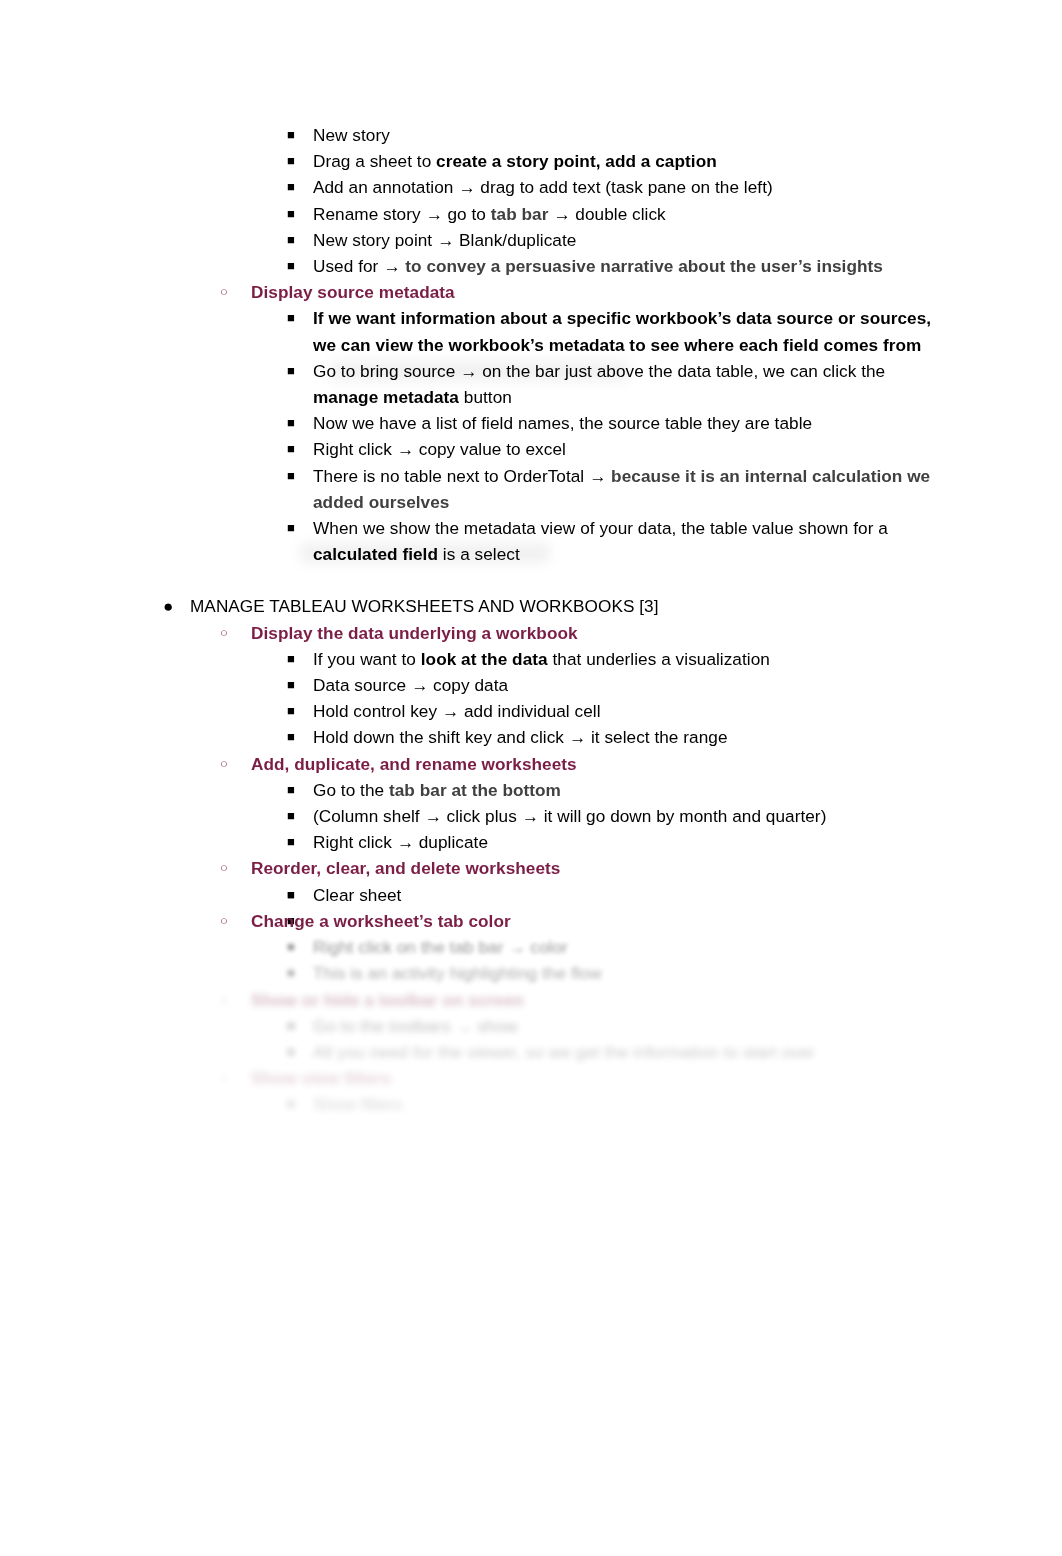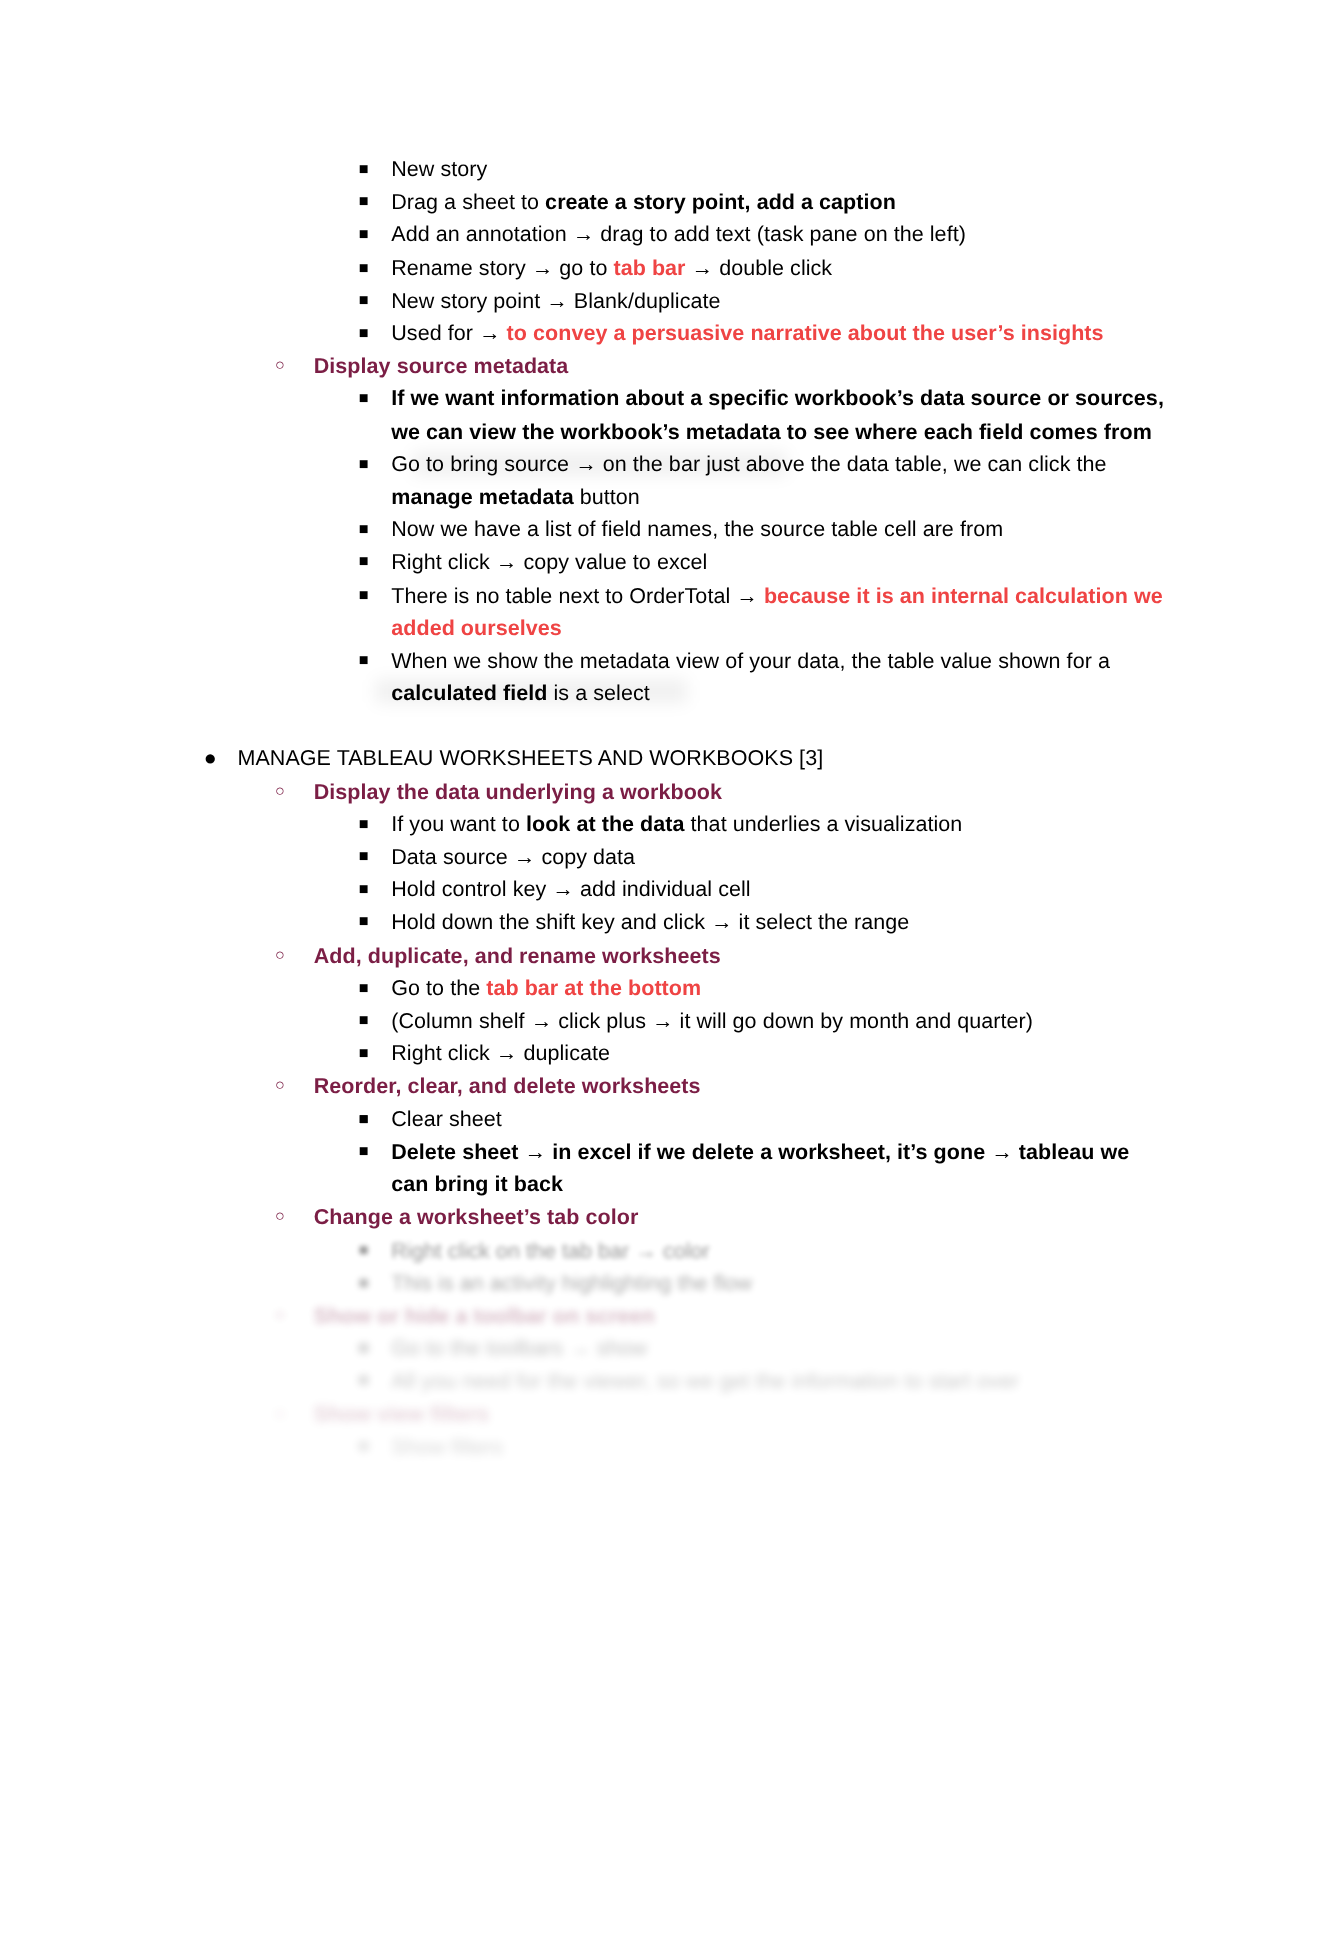--- a/index.html
+++ b/index.html
@@ -83,21 +83,21 @@
     position: absolute;
     left: 287px;
     top: 0;
     line-height: 26.2px;
     font-size: 13px;
   }
 
   .bullet { display: inline-block; }
 
   b, .b { font-weight: bold; }
-  .red { color: #ef4444; font-weight: bold; }
+  .red { color: #404040; font-weight: bold; }
 
   .gap {
     height: 26px;
   }
 
   
   .fade-zone {
     position: relative;
   }
   .fade-row-1 { filter: blur(2.2px); opacity: 0.42; }
@@ -170,21 +170,21 @@
       </li>
 
       <li class="lvl3">
         <span class="smudge" style="left:330px; top:3px; width:300px; height:20px;"></span>
         <span class="bullet">■</span>
         <span>Go to bring source → on the bar just above the data table, we can click the </span><b>manage metadata</b><span> button</span>
       </li>
 
       <li class="lvl3">
         <span class="bullet">■</span>
-        <span>Now we have a list of field names, the source table cell are from</span>
+        <span>Now we have a list of field names, the source table they are table</span>
       </li>
 
       <li class="lvl3">
         <span class="bullet">■</span>
         <span>Right click → copy value to excel</span>
       </li>
 
       <li class="lvl3">
         <span class="bullet">■</span>
         <span>There is no table next to OrderTotal → </span><span class="red">because it is an internal calculation we added ourselves</span>
@@ -249,21 +249,20 @@
       </li>
       <li class="lvl3">
         <span class="bullet">■</span>
       </li>
       <li class="lvl3">
         <span class="bullet">■</span>
         <span>Clear sheet</span>
       </li>
       <li class="lvl3">
         <span class="bullet">■</span>
-        <b>Delete sheet → in excel if we delete a worksheet, it’s gone → tableau we can bring it back</b>
       </li>
 
       <li class="lvl2">
         <span class="bullet">○</span>
         <span>Change a worksheet’s tab color</span>
       </li>
     </ul>
 
     <ul class="fade-zone">
 

